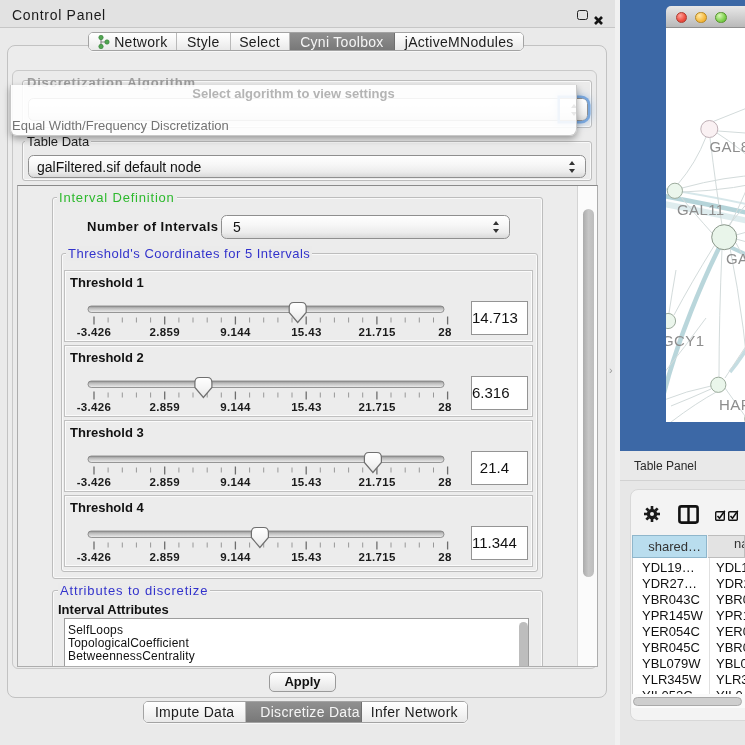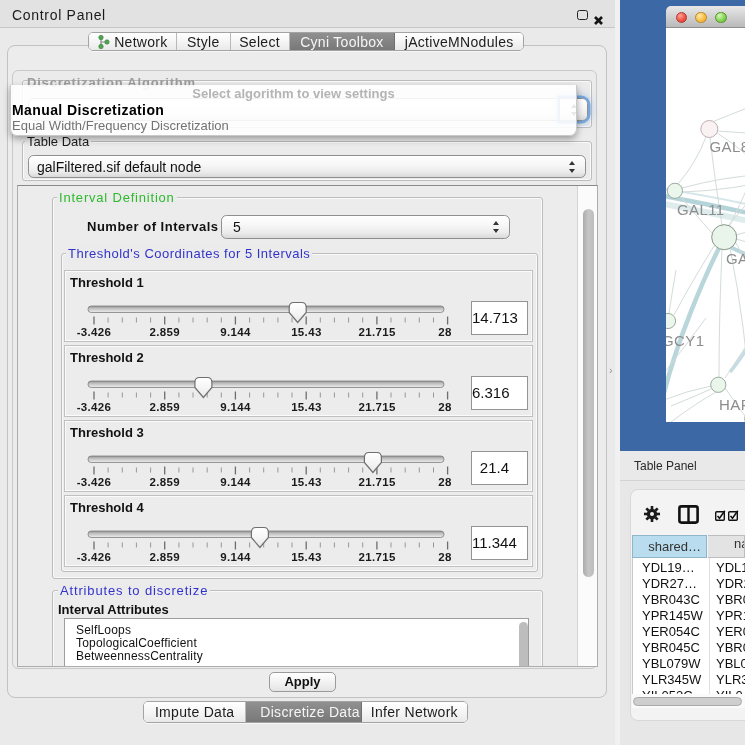--- a/index.html
+++ b/index.html
@@ -45,21 +45,21 @@
 #vthumb { position:absolute; left:5px; top:23px; width:11px; height:368px; border-radius:6px; background:linear-gradient(90deg,#ababab,#c6c6c6 50%,#bdbdbd); }
 
 
 #popup { position:absolute; left:10px; top:85px; width:567px; height:51px; background:rgba(255,255,255,0.89); border:1px solid #c8c8c8; border-top:none; border-radius:0 0 7px 7px; box-shadow:0 3px 7px rgba(0,0,0,0.35); z-index:50; }
 #popup .r1 { position:absolute; left:0; top:1px; width:100%; text-align:center; font-size:13px; font-weight:bold; color:#b4b4b4; }
 #popup .r2 { position:absolute; left:1px; top:17px; font-size:14px; letter-spacing:0.4px; font-weight:bold; color:#000; }
 #popup .r3 { position:absolute; left:1px; top:33px; font-size:13px; color:#737373; }
 
 
 #attrlist { position:absolute; left:63px; top:617px; width:465px; height:60px; background:#fff; border:1px solid #9d9d9d; font-size:12px; color:#111; }
-#attrlist { padding-top:4.5px; letter-spacing:0.2px; } #attrlist div { padding-left:11px; height:13.4px; line-height:13.4px; }
+#attrlist { padding-top:4.5px; letter-spacing:0.2px; } #attrlist div { padding-left:3px; height:13.4px; line-height:13.4px; }
 #listthumb { position:absolute; left:518px; top:621px; width:9px; height:57px; background:#bdbdbd; border-radius:5px; }
 
 #applybtn { position:absolute; left:269px; top:672px; width:67px; height:20px; border:1px solid #9a9a9a; border-radius:5px; background:linear-gradient(#ffffff,#f2f2f2 50%,#e4e4e4); font-size:13px; font-weight:bold; color:#111; text-align:center; line-height:18px; }
 
 
 #edgegap { position:absolute; left:615px; top:0; width:5px; height:745px; background:#f1f1f1; }
 #bluepanel { position:absolute; left:620px; top:0; width:125px; height:451px; background:#3c68a6; }
 #macwin { position:absolute; left:666px; top:6px; width:113px; height:416px; }
 #mactitle { position:absolute; left:0; top:0; width:113px; height:22px; background:linear-gradient(#e8e8e8,#d3d3d3 45%,#b9b9b9); border-bottom:1px solid #8f8f8f; border-radius:5px 0 0 0; }
 .light { position:absolute; top:5.5px; width:11.5px; height:11.5px; border-radius:50%; }
@@ -370,21 +370,20 @@
   <div id="applybtn">Apply</div>
 
   <div class="seg" style="left:143px; top:701px; width:325px; height:22px;">
     <div class="s" style="width:103px;">Impute Data</div>
     <div class="s sel" style="width:116px;padding-left:13px;">Discretize Data</div>
     <div class="s" style="width:106px;text-align:center;">Infer Network</div>
   </div>
 
   <div id="popup">
     <div class="r1">Select algorithm to view settings</div>
-    <div class="r2">Manual Discretization</div>
     <div class="r3">Equal Width/Frequency Discretization</div>
   </div>
 
   <div style="position:absolute; left:609px; top:364px; font-size:11px; color:#9a9a9a;">›</div>
 </div>
 
 <div id="edgegap"></div>
 <div id="bluepanel"></div>
 <div id="macwin">
   <div id="mactitle">

